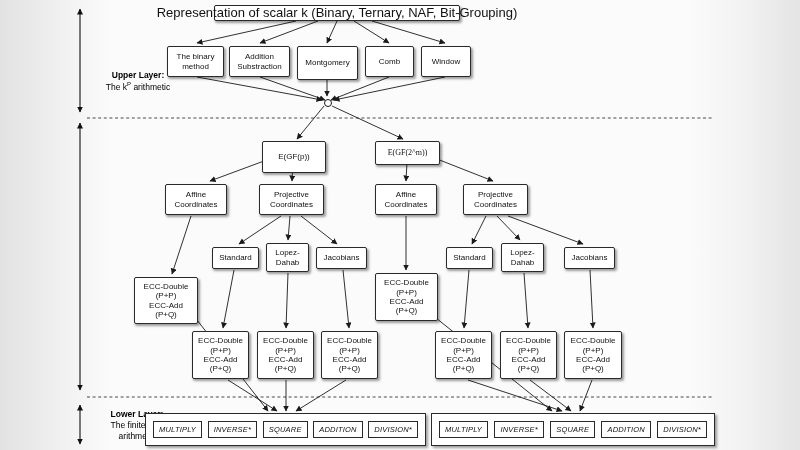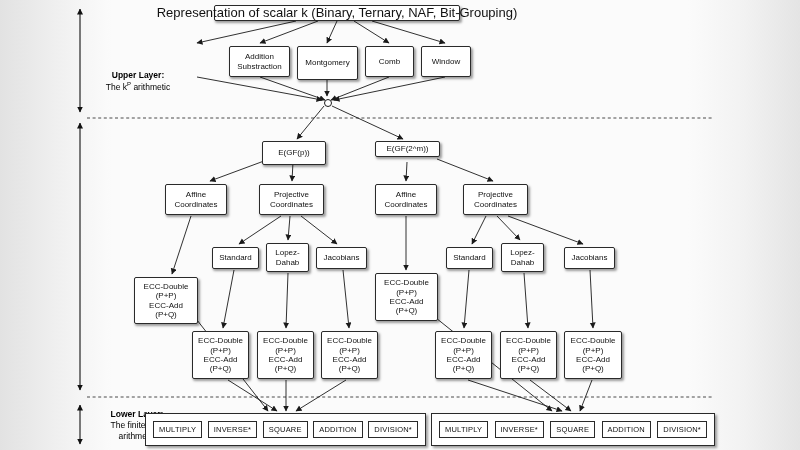--- a/index.html
+++ b/index.html
@@ -15,21 +15,21 @@
   .box{
     position:absolute;z-index:2;display:flex;align-items:center;justify-content:center;
     text-align:center;background:#fff;border:1px solid #2a2a2a;border-radius:2px;
     box-shadow:1.5px 2px 2.5px rgba(0,0,0,.38);
     font-size:8px;line-height:1.18;white-space:pre-line;box-sizing:border-box;
   }
   .wide{white-space:nowrap;font-size:13px;}
   .opwrap{
     position:absolute;z-index:2;display:flex;align-items:center;justify-content:space-between;
     background:#fff;border:1px solid #2a2a2a;box-shadow:1.5px 2px 2.5px rgba(0,0,0,.38);
-    padding:0 7px;box-sizing:border-box;
+    padding:0 7px;box-sizing:border-box;font-style:italic;
   }
   .opbox{
     background:#fff;border:1px solid #2a2a2a;font-size:7.5px;letter-spacing:.2px;
     padding:3px 5px;white-space:nowrap;text-align:center;
   }
   .layer-label{position:absolute;z-index:2;text-align:center;font-size:8.5px;line-height:1.3;color:#000;}
   .ll-title{font-weight:bold;}
   .ll-sub{white-space:pre-line;}
   .ll-sub sup{font-size:6px;}
 </style>
@@ -117,28 +117,30 @@
     <div class="ll-title">Upper Layer:</div>
     <div class="ll-sub"><span>The k</span><sup>P</sup><span> arithmetic</span></div>
   </div>
   <div class="layer-label" style="left:84px;top:409px;width:106px;">
     <div class="ll-title">Lower Layer:</div>
     <div class="ll-sub">The finite field
 arithmetic</div>
   </div>
 
   <div class="box wide" style="left:214px;top:5px;width:246px;height:16px;">Representation of scalar k (Binary, Ternary, NAF, Bit-Grouping)</div>
+  <div class="box" style="left:167px;top:46px;width:57px;height:31px;">The binary
+method</div>
   <div class="box" style="left:229px;top:46px;width:61px;height:31px;">Addition
 Substraction</div>
   <div class="box" style="left:297px;top:46px;width:61px;height:34px;">Montgomery</div>
   <div class="box" style="left:365px;top:46px;width:49px;height:31px;">Comb</div>
   <div class="box" style="left:421px;top:46px;width:50px;height:31px;">Window</div>
 
-  <div class="box" style="left:262px;top:141px;width:64px;height:24px;">E(GF(p))</div>
-  <div class="box" style="left:375px;top:141px;width:65px;height:16px;">E(GF(2^m))</div>
+  <div class="box" style="left:262px;top:141px;width:64px;height:32px;">E(GF(p))</div>
+  <div class="box" style="left:375px;top:141px;width:65px;height:24px;font-family:Liberation Serif, serif;">E(GF(2^m))</div>
 
   <div class="box" style="left:165px;top:184px;width:62px;height:31px;">Affine
 Coordinates</div>
   <div class="box" style="left:259px;top:184px;width:65px;height:31px;">Projective
 Coordinates</div>
   <div class="box" style="left:375px;top:184px;width:62px;height:31px;">Affine
 Coordinates</div>
   <div class="box" style="left:463px;top:184px;width:65px;height:31px;">Projective
 Coordinates</div>
 

